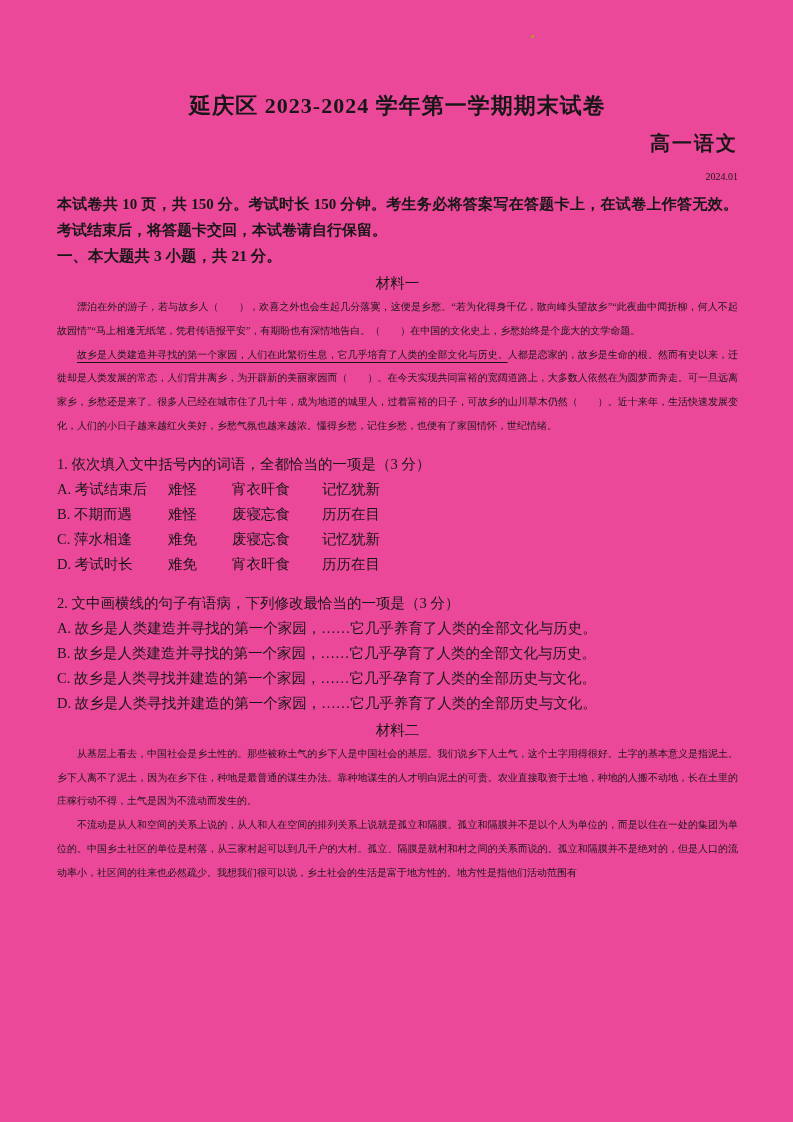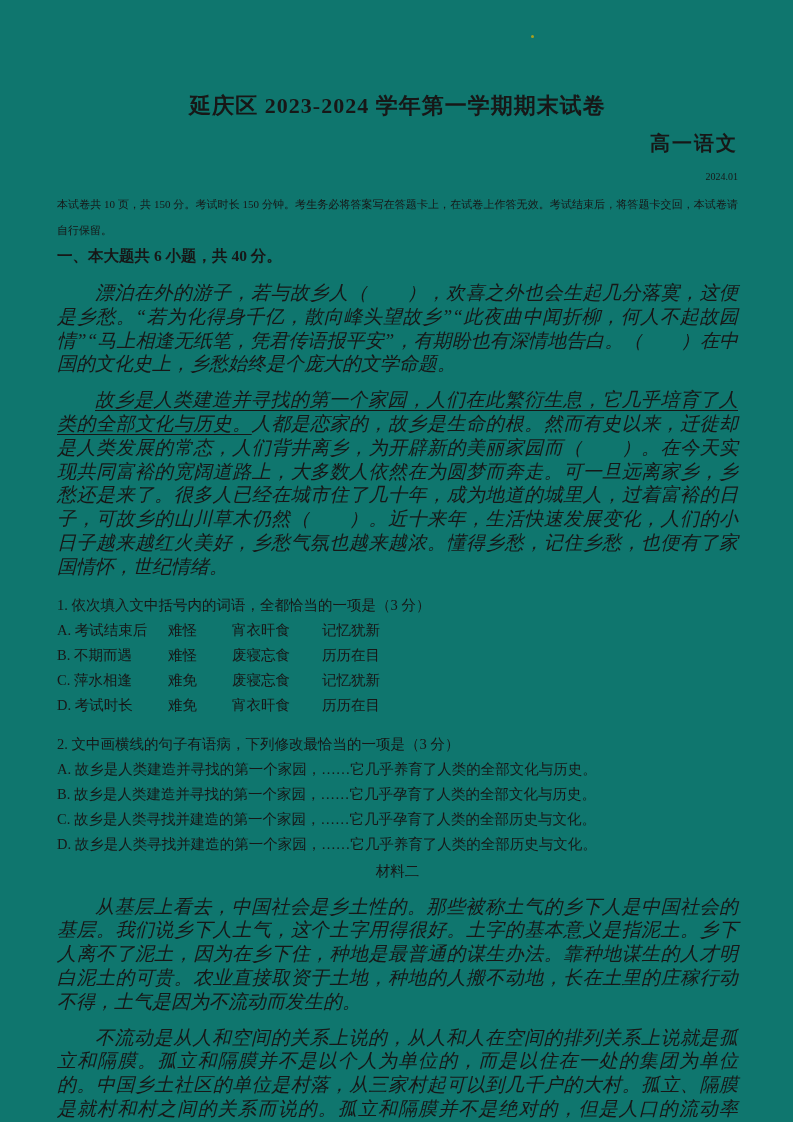--- a/index.html
+++ b/index.html
@@ -1,20 +1,20 @@
 <!DOCTYPE html>
 <html><head>
 <meta charset="utf-8">
 <style>
   html, body { margin: 0; padding: 0; background: #ffffff; }
   .page {
     position: relative;
     width: 793px;
     height: 1122px;
-    background: #0f766e;
+    background: #ec4899;
     overflow: hidden;
     font-family: "Liberation Serif", "DejaVu Serif", serif;
     color: #171717;
   }
   .speck {
     position: absolute;
     left: 531px;
     top: 35px;
     width: 3px;
     height: 3px;
@@ -40,47 +40,45 @@
   }
   .doc-date {
     text-align: right;
     font-size: 10px;
     line-height: 18px;
     margin-top: 13px;
   }
   p { margin: 0; }
   .notice {
     margin-top: 5px;
-    font-weight: normal;
-    font-size: 11px;
+    font-weight: bold;
+    font-size: 15px;
     line-height: 26px;
     text-align: justify;
   }
   .sec-heading {
     font-weight: bold;
     font-size: 15.5px;
     line-height: 26px;
   }
   .intro {
     font-size: 14.5px;
     line-height: 25px;
   }
   .mat-heading {
     margin-top: 2px;
     text-align: center;
     font-size: 14.5px;
     line-height: 24px;
   }
   .mat-para {
-    font-size: 19px;
+    font-size: 10px;
     line-height: 23.8px;
     text-align: justify;
     text-indent: 2em;
-    font-style: italic; 
-    margin-top: 12px;
   }
   .underlined {
     text-decoration: underline;
     text-decoration-thickness: 1px;
     text-underline-offset: 4px;
   }
   .q-stem {
     margin-top: 14px;
     font-size: 14.5px;
     line-height: 25px;
@@ -102,22 +100,23 @@
 <div class="page">
   <div class="speck"></div>
   <div class="content">
 
     <div class="doc-title">延庆区 2023-2024 学年第一学期期末试卷</div>
     <div class="doc-subject">高一语文</div>
     <div class="doc-date">2024.01</div>
 
     <p class="notice">本试卷共 10 页，共 150 分。考试时长 150 分钟。考生务必将答案写在答题卡上，在试卷上作答无效。考试结束后，将答题卡交回，本试卷请自行保留。</p>
 
-    <p class="sec-heading">一、本大题共 6 小题，共 40 分。</p>
+    <p class="sec-heading">一、本大题共 3 小题，共 21 分。</p>
 
+    <p class="mat-heading">材料一</p>
     <p class="mat-para">漂泊在外的游子，若与故乡人（　　），欢喜之外也会生起几分落寞，这便是乡愁。“若为化得身千亿，散向峰头望故乡”“此夜曲中闻折柳，何人不起故园情”“马上相逢无纸笔，凭君传语报平安”，有期盼也有深情地告白。（　　）在中国的文化史上，乡愁始终是个庞大的文学命题。</p>
     <p class="mat-para"><span class="underlined">故乡是人类建造并寻找的第一个家园，人们在此繁衍生息，它几乎培育了人类的全部文化与历史。</span><span>人都是恋家的，故乡是生命的根。然而有史以来，迁徙却是人类发展的常态，人们背井离乡，为开辟新的美丽家园而（　　）。在今天实现共同富裕的宽阔道路上，大多数人依然在为圆梦而奔走。可一旦远离家乡，乡愁还是来了。很多人已经在城市住了几十年，成为地道的城里人，过着富裕的日子，可故乡的山川草木仍然（　　）。近十来年，生活快速发展变化，人们的小日子越来越红火美好，乡愁气氛也越来越浓。懂得乡愁，记住乡愁，也便有了家国情怀，世纪情绪。</span></p>
 
     <p class="q-stem">1. 依次填入文中括号内的词语，全都恰当的一项是（3 分）</p>
     <div class="q1-option">
       <span>A. 考试结束后</span>
       <span>难怪</span>
       <span>宵衣旰食</span>
       <span>记忆犹新</span>
     </div>

